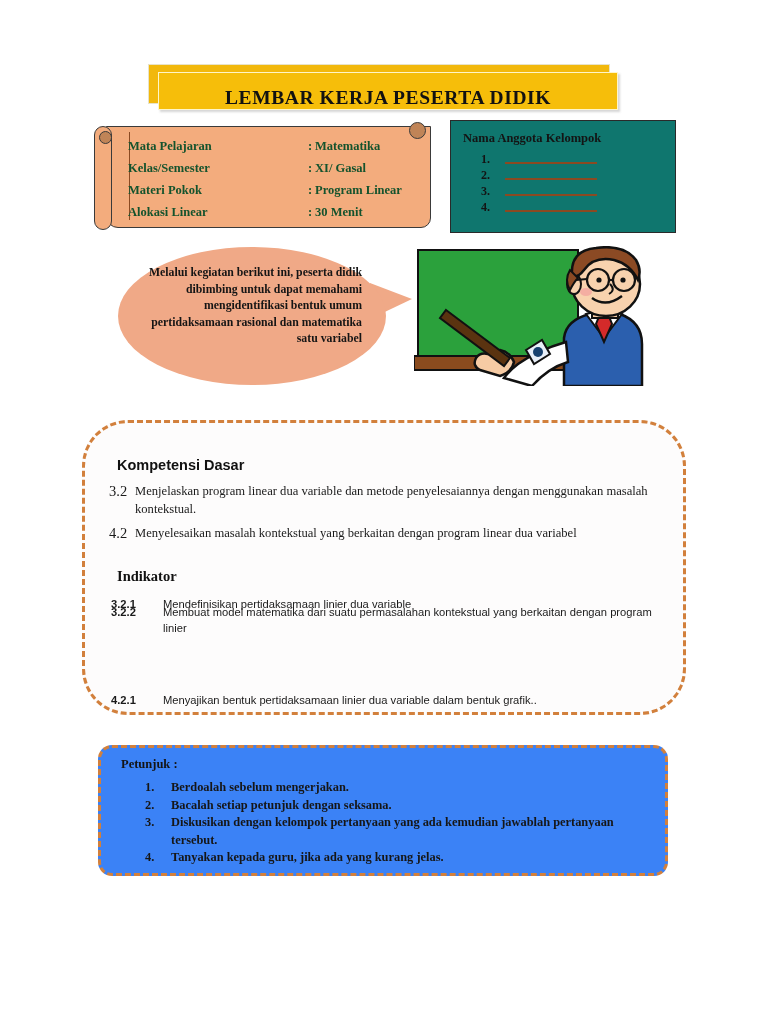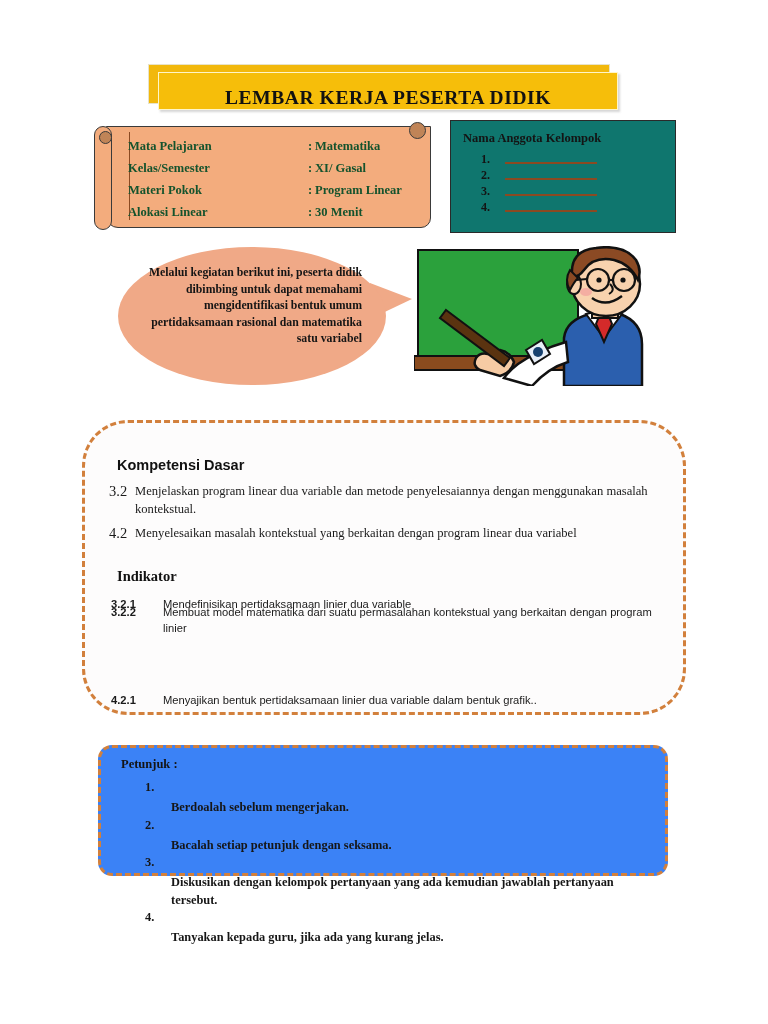--- a/index.html
+++ b/index.html
@@ -324,21 +324,21 @@
   .petunjuk-item {
     display: flex;
     font-family: "Liberation Serif", serif;
     font-weight: bold;
     font-size: 12.4px;
     line-height: 17.5px;
     color: #161616;
     margin-bottom: 0px;
   }
   .petunjuk-num { width: 26px; flex: 0 0 26px; }
-  .petunjuk-text { flex: 1; margin-top: 20px; }
+  .petunjuk-text { flex: 1; }
 </style>
 </head>
 <body>
 
 <div id="title-banner-wrap">
   <div id="title-banner-outer"></div>
   <div id="title-banner-inner">
     <span id="title-text">LEMBAR KERJA PESERTA DIDIK</span>
   </div>
 </div>

